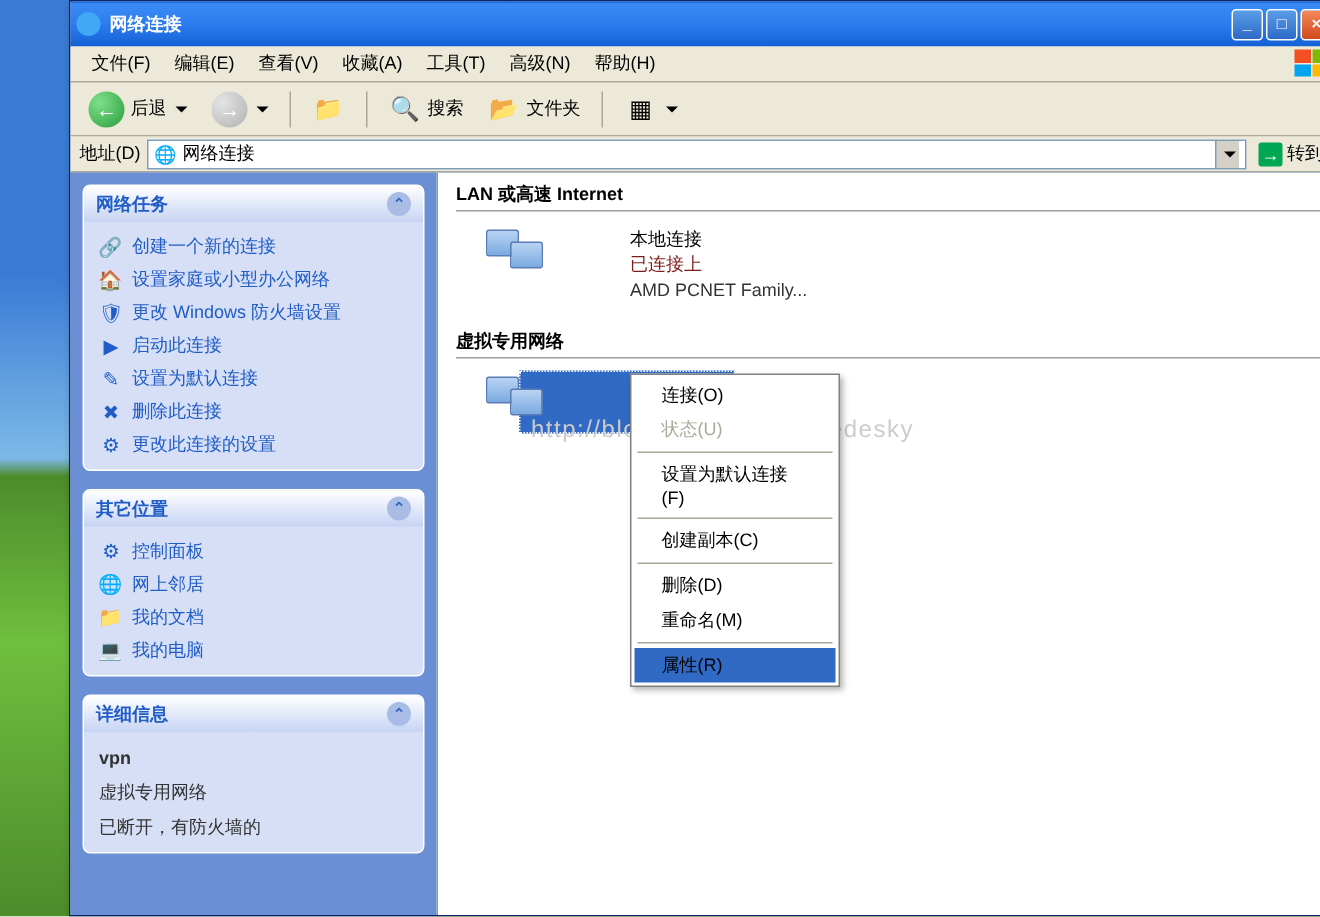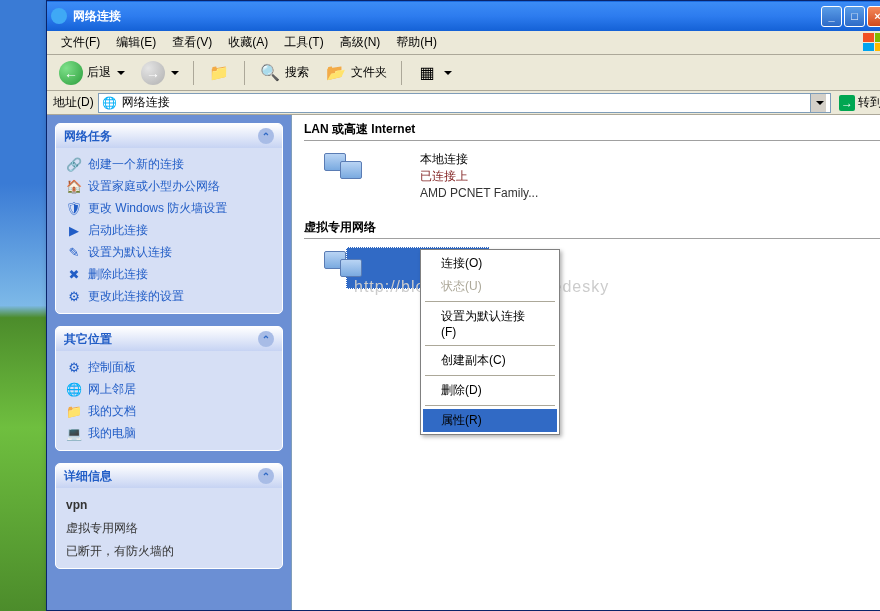--- a/index.html
+++ b/index.html
@@ -253,19 +253,20 @@
 
         <div class="context-menu" style="top:134px; left:128px;">
           <div class="ctx-item">连接(O)</div>
           <div class="ctx-item disabled">状态(U)</div>
           <div class="ctx-sep"></div>
           <div class="ctx-item">设置为默认连接(F)</div>
           <div class="ctx-sep"></div>
           <div class="ctx-item">创建副本(C)</div>
           <div class="ctx-sep"></div>
           <div class="ctx-item">删除(D)</div>
+          <div class="ctx-item">重命名(M)</div>
           <div class="ctx-sep"></div>
           <div class="ctx-item highlighted">属性(R)</div>
         </div>
       </div>
     </div>
   </div>
 </div>
 
 </body></html>

